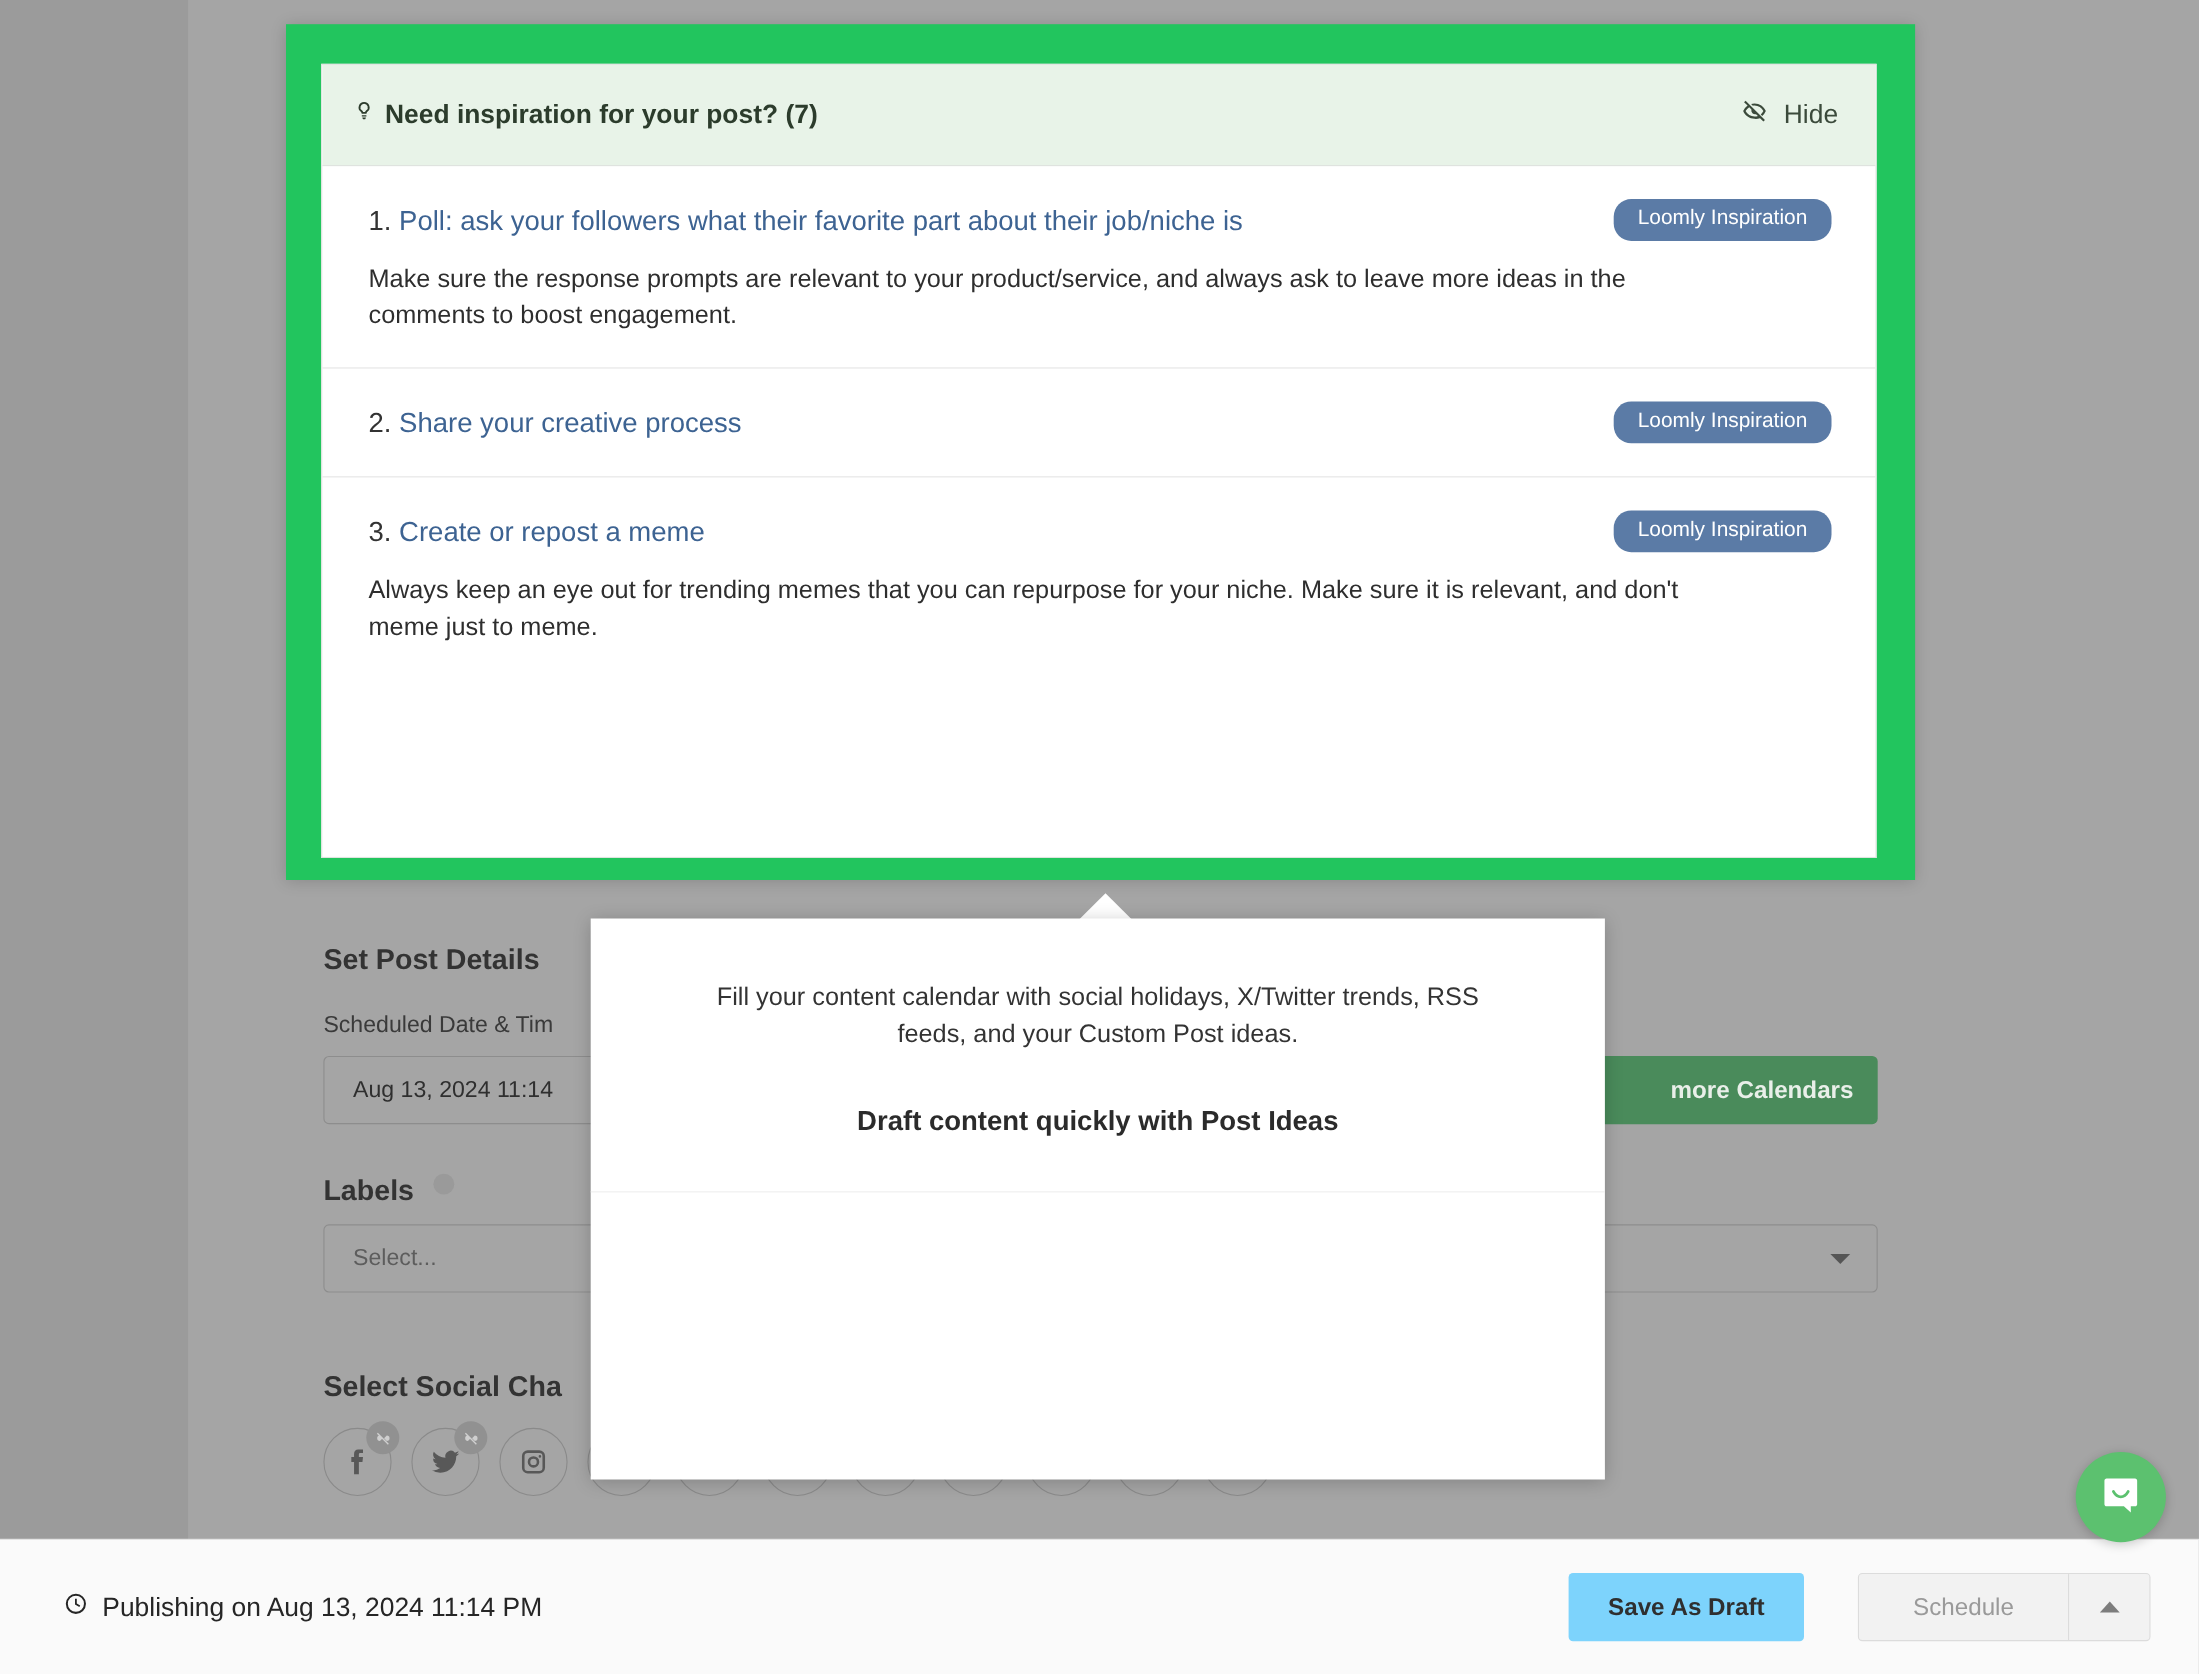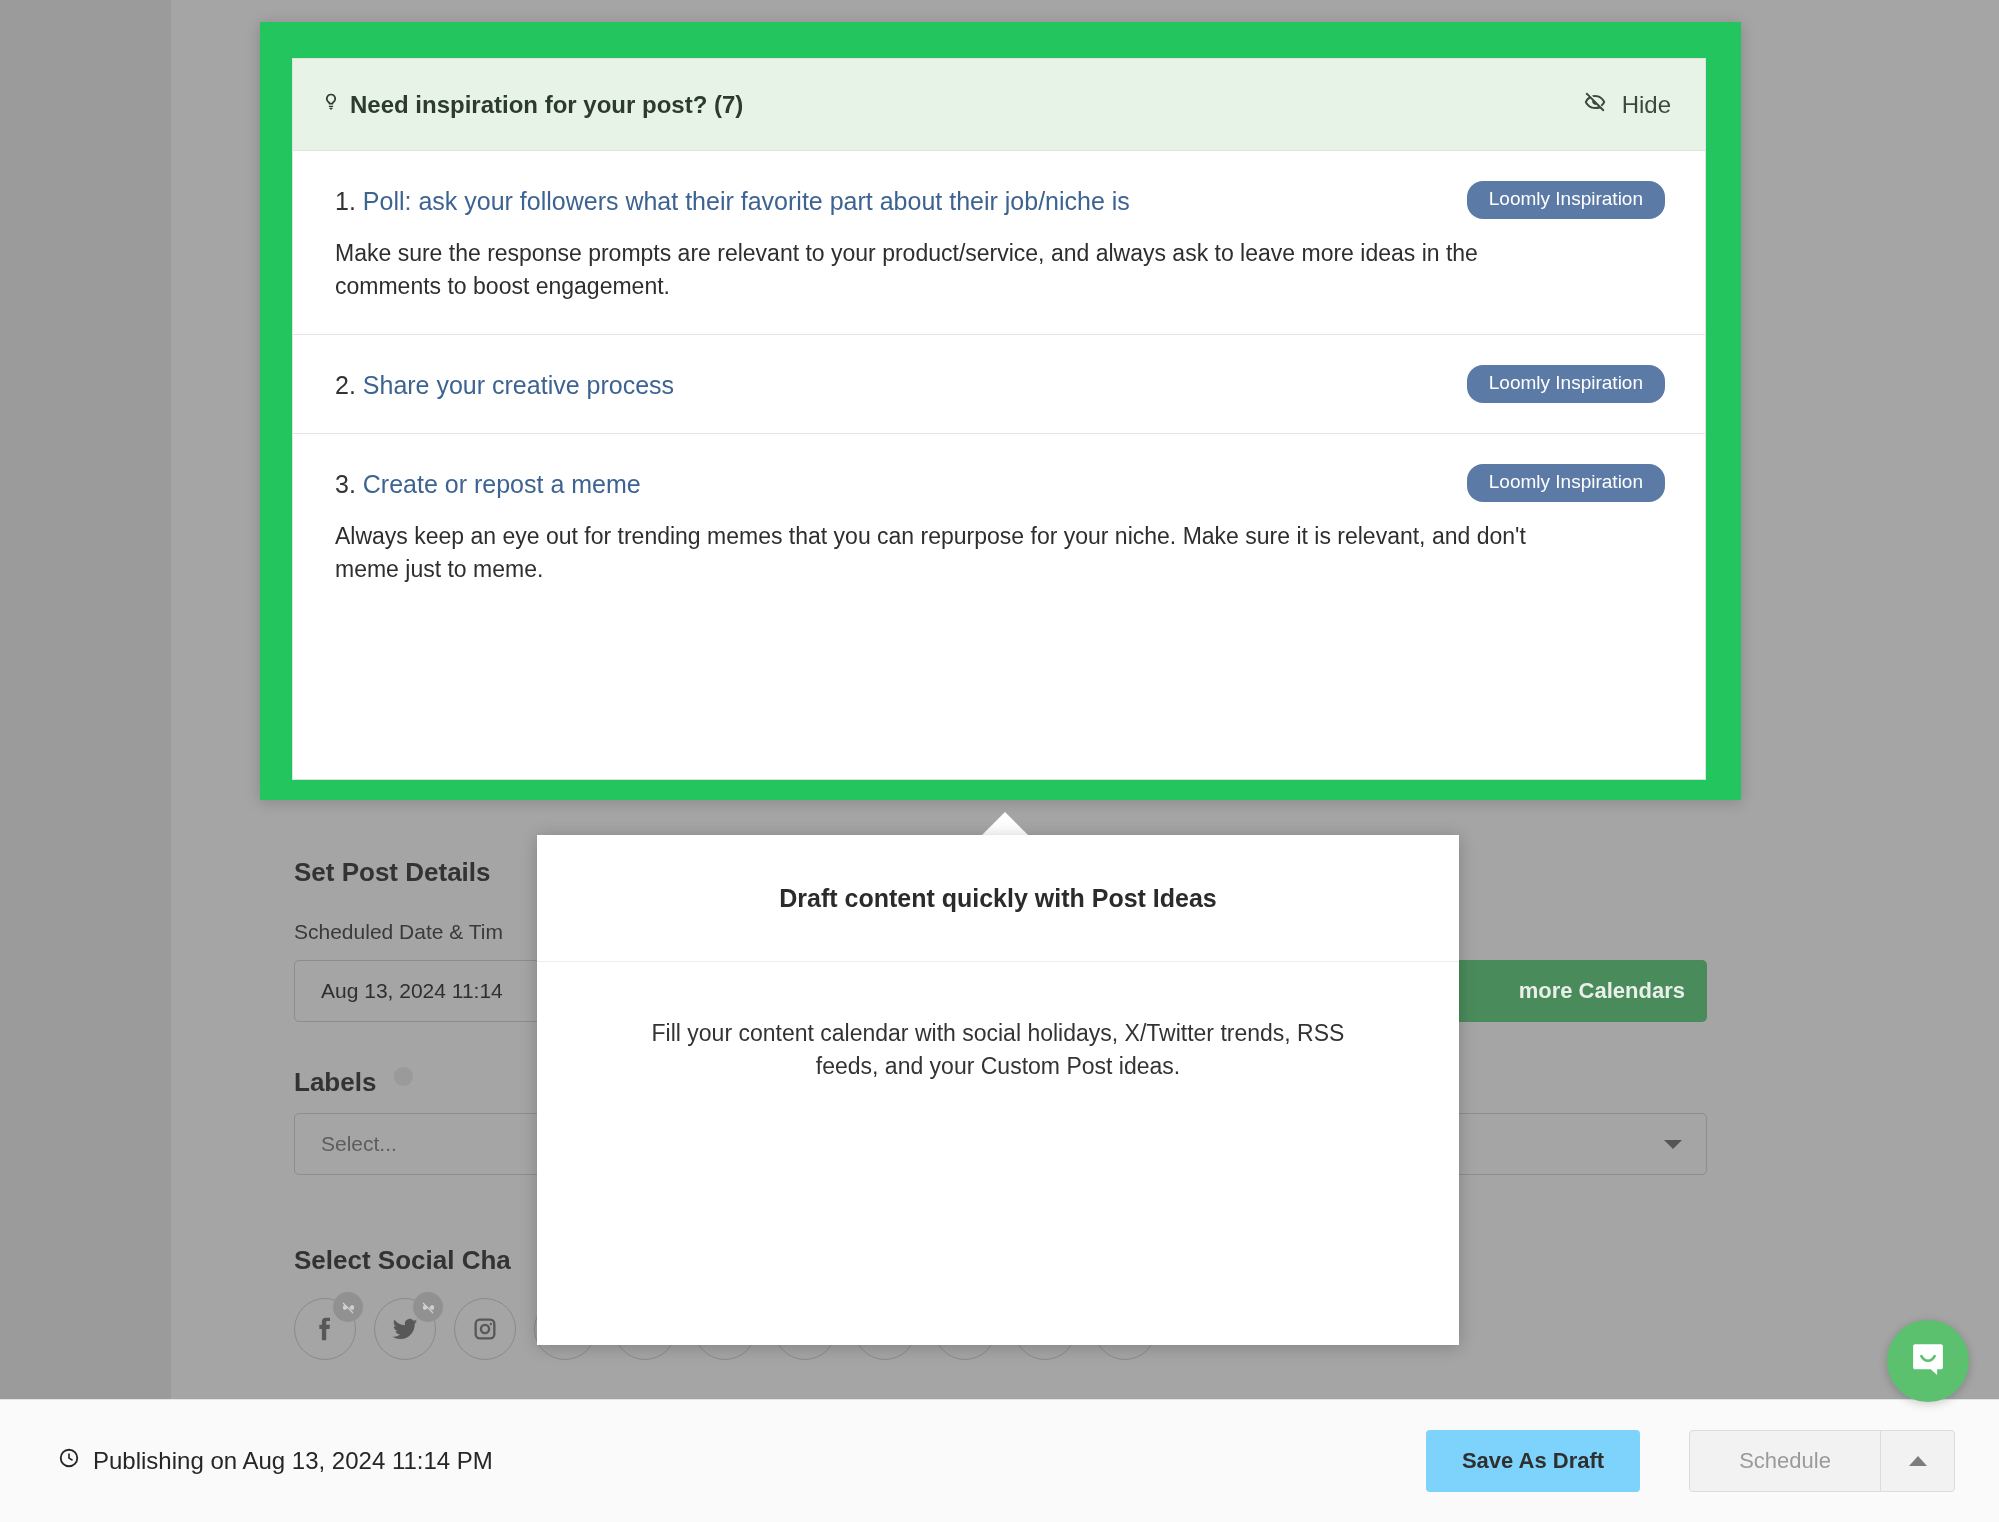--- a/index.html
+++ b/index.html
@@ -336,22 +336,22 @@
         <span class="badge">Loomly Inspiration</span>
       </div>
       <div class="idea-desc">Always keep an eye out for trending memes that you can repurpose for your niche. Make sure it is relevant, and don't meme just to meme.</div>
     </div>
 
   </div>
 </div>
 
 <div id="tour-arrow"></div>
 <div id="tour-tooltip">
+  <div id="tour-body">Fill your content calendar with social holidays, X/Twitter trends, RSS feeds, and your Custom Post ideas.</div>
   <div id="tour-title">Draft content quickly with Post Ideas</div>
-  <div id="tour-body">Fill your content calendar with social holidays, X/Twitter trends, RSS feeds, and your Custom Post ideas.</div>
 
 </div>
 
 <div id="bottom-bar">
   <div id="publishing-status">
     <span>
       <svg width="22" height="22" viewBox="0 0 24 24">
           <path fill="#262626" d="M12 2a10 10 0 100 20 10 10 0 000-20zm0 2a8 8 0 110 16 8 8 0 010-16zm-.9 3v5.6l4.3 2.6.9-1.5-3.4-2V7h-1.8z"></path>
         </svg>
     </span>

